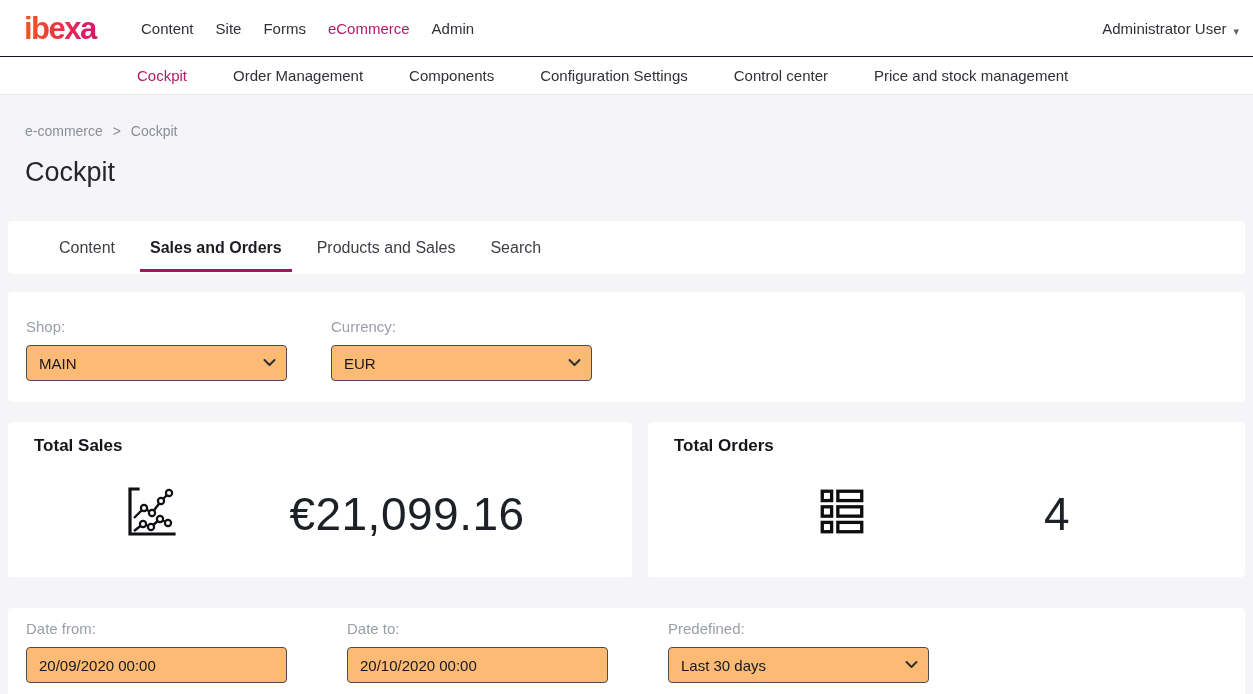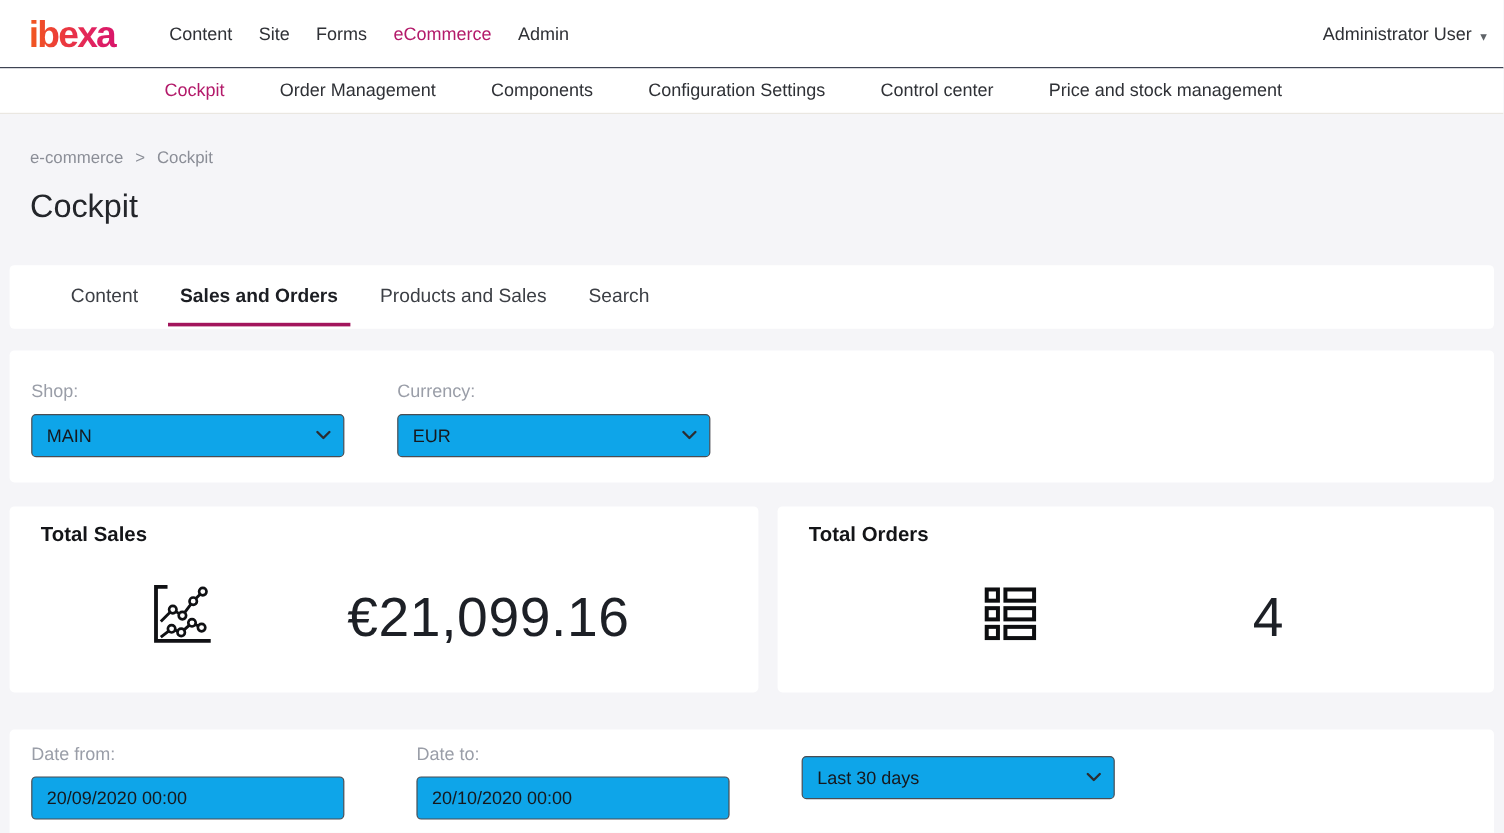--- a/index.html
+++ b/index.html
@@ -51,21 +51,21 @@
   .tab.active::after { content: ""; position: absolute; left: 0; right: 0; bottom: 2px; height: 3px; background: #a2155c; }
 
   
   .filter-panel { margin-top: 18px; height: 110px; padding: 26px 0 0 18px; display: flex; gap: 44px; }
   .dates-panel  { margin-top: 31px; height: 110px; padding: 12px 0 0 18px; display: flex; gap: 60px; }
   .field-group { width: 261px; }
   .field-label { font-size: 15px; color: #9a9ea8; display: block; }
   .select-wrap { position: relative; margin-top: 10px; }
   select, input[type="text"] {
     width: 261px; height: 36px; border: 1px solid #494d53; border-radius: 4px;
-    background: #0ea5e9; font-family: inherit; font-size: 15px; color: #16181d;
+    background: #fdba74; font-family: inherit; font-size: 15px; color: #16181d;
     padding: 0 12px; outline: none;
   }
   select { appearance: none; -webkit-appearance: none; -moz-appearance: none; padding-right: 30px; }
   input[type="text"] { margin-top: 10px; }
   .chevron { position: absolute; right: 11px; top: 50%; transform: translateY(-50%); pointer-events: none; display: flex; }
 
   
   .cards-row { margin-top: 20px; display: flex; gap: 16px; }
   .card { height: 155px; padding: 14px 0 0 26px; }
   .card.sales { width: 624px; }
@@ -194,20 +194,21 @@
   <div class="panel dates-panel">
     <div class="field-group">
       <span class="field-label">Date from:</span>
       <input type="text" value="20/09/2020 00:00" style="">
     </div>
     <div class="field-group">
       <span class="field-label">Date to:</span>
       <input type="text" value="20/10/2020 00:00" style="">
     </div>
     <div class="field-group">
+      <span class="field-label">Predefined:</span>
       <div class="select-wrap">
         <select>
           <option>Last 30 days</option>
         </select>
         <span class="chevron">
           <svg width="13" height="9" viewBox="0 0 13 9">
               <path d="M1.5 1.5 L6.5 6.5 L11.5 1.5" fill="none" stroke="#2b2d31" stroke-width="2" stroke-linecap="round" stroke-linejoin="round"></path>
             </svg>
         </span>
       </div>

